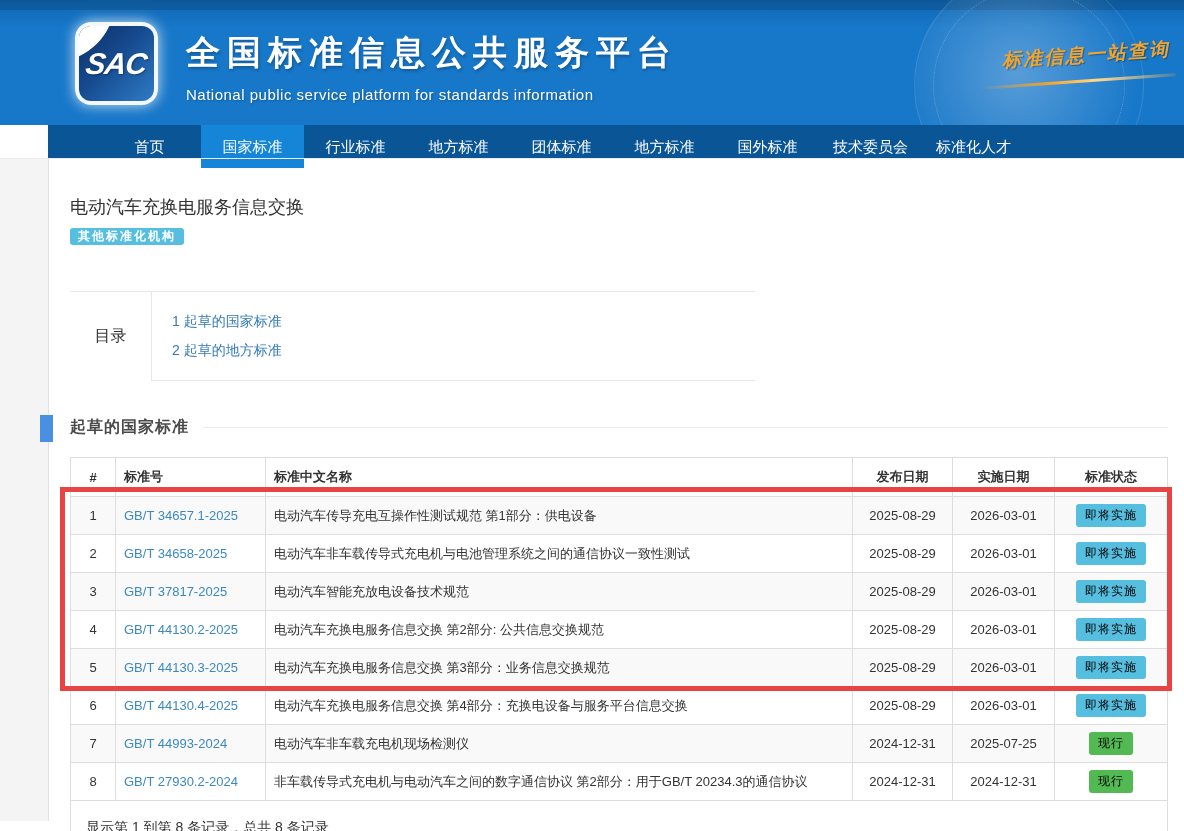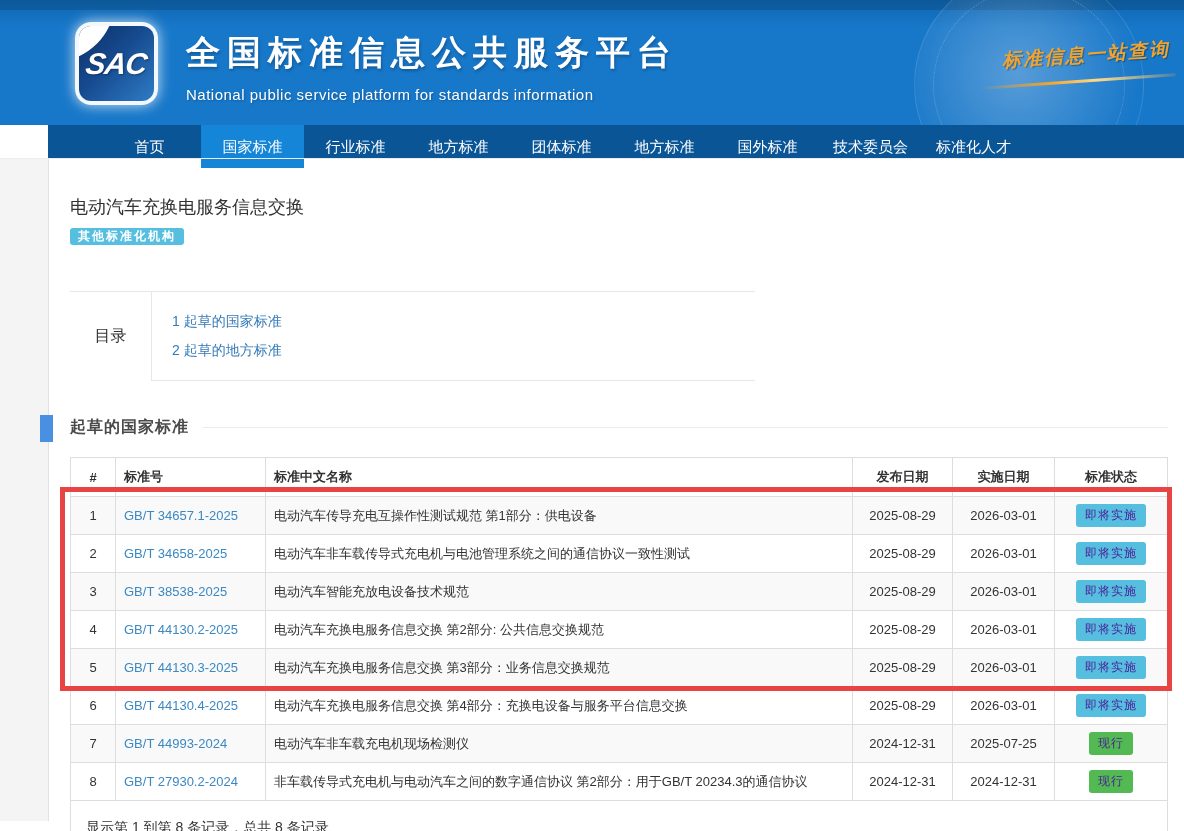--- a/index.html
+++ b/index.html
@@ -74,21 +74,21 @@
   .std-table th,.std-table td{border:1px solid #ddd;font-size:13px;color:#333;overflow:hidden;white-space:nowrap;}
   .std-table th{font-weight:bold;padding:10px 8px;text-align:left;background:#fff;}
   .std-table td{padding:7px 8px;height:32px;}
   .std-table tbody tr:nth-child(odd){background:#f9f9f9;}
   .col-num{width:45px;} .col-code{width:150px;} .col-name{width:auto;}
   .col-pub{width:100px;} .col-impl{width:102px;} .col-status{width:113px;}
   th.col-num, td.c-num{text-align:center;}
   th.col-pub, th.col-impl, td.c-date{text-align:center;}
   th.col-status, td.c-status{text-align:center;}
   td.c-code a{color:var(--link-blue);text-decoration:none;cursor:pointer;}
-  .badge{display:inline-block;color:#4c1d95;font-size:12px;padding:3px 9px;border-radius:3px;letter-spacing:1px;}
+  .badge{display:inline-block;color:#000000;font-size:12px;padding:3px 9px;border-radius:3px;letter-spacing:1px;}
   .badge.upcoming{background:var(--badge-cyan);}
   .badge.current{background:var(--badge-green);}
 
   .table-footer{border:1px solid #ddd;border-top:none;padding:18px 15px 20px 15px;font-size:14px;color:#333;}
 
   .highlight-box{position:absolute;left:-10px;top:30px;width:1112px;height:204px;
     border:5px solid var(--highlight-red);pointer-events:none;z-index:5;}
 </style>
 </head>
 <body>
@@ -167,21 +167,21 @@
               <tr>
                 <td class="c-num">2</td>
                 <td class="c-code"><a>GB/T 34658-2025</a></td>
                 <td class="c-name">电动汽车非车载传导式充电机与电池管理系统之间的通信协议一致性测试</td>
                 <td class="c-date">2025-08-29</td>
                 <td class="c-date">2026-03-01</td>
                 <td class="c-status"><span class="badge upcoming">即将实施</span></td>
               </tr>
               <tr>
                 <td class="c-num">3</td>
-                <td class="c-code"><a>GB/T 38538-2025</a></td>
+                <td class="c-code"><a>GB/T 37817-2025</a></td>
                 <td class="c-name">电动汽车智能充放电设备技术规范</td>
                 <td class="c-date">2025-08-29</td>
                 <td class="c-date">2026-03-01</td>
                 <td class="c-status"><span class="badge upcoming">即将实施</span></td>
               </tr>
               <tr>
                 <td class="c-num">4</td>
                 <td class="c-code"><a>GB/T 44130.2-2025</a></td>
                 <td class="c-name">电动汽车充换电服务信息交换 第2部分: 公共信息交换规范</td>
                 <td class="c-date">2025-08-29</td>

